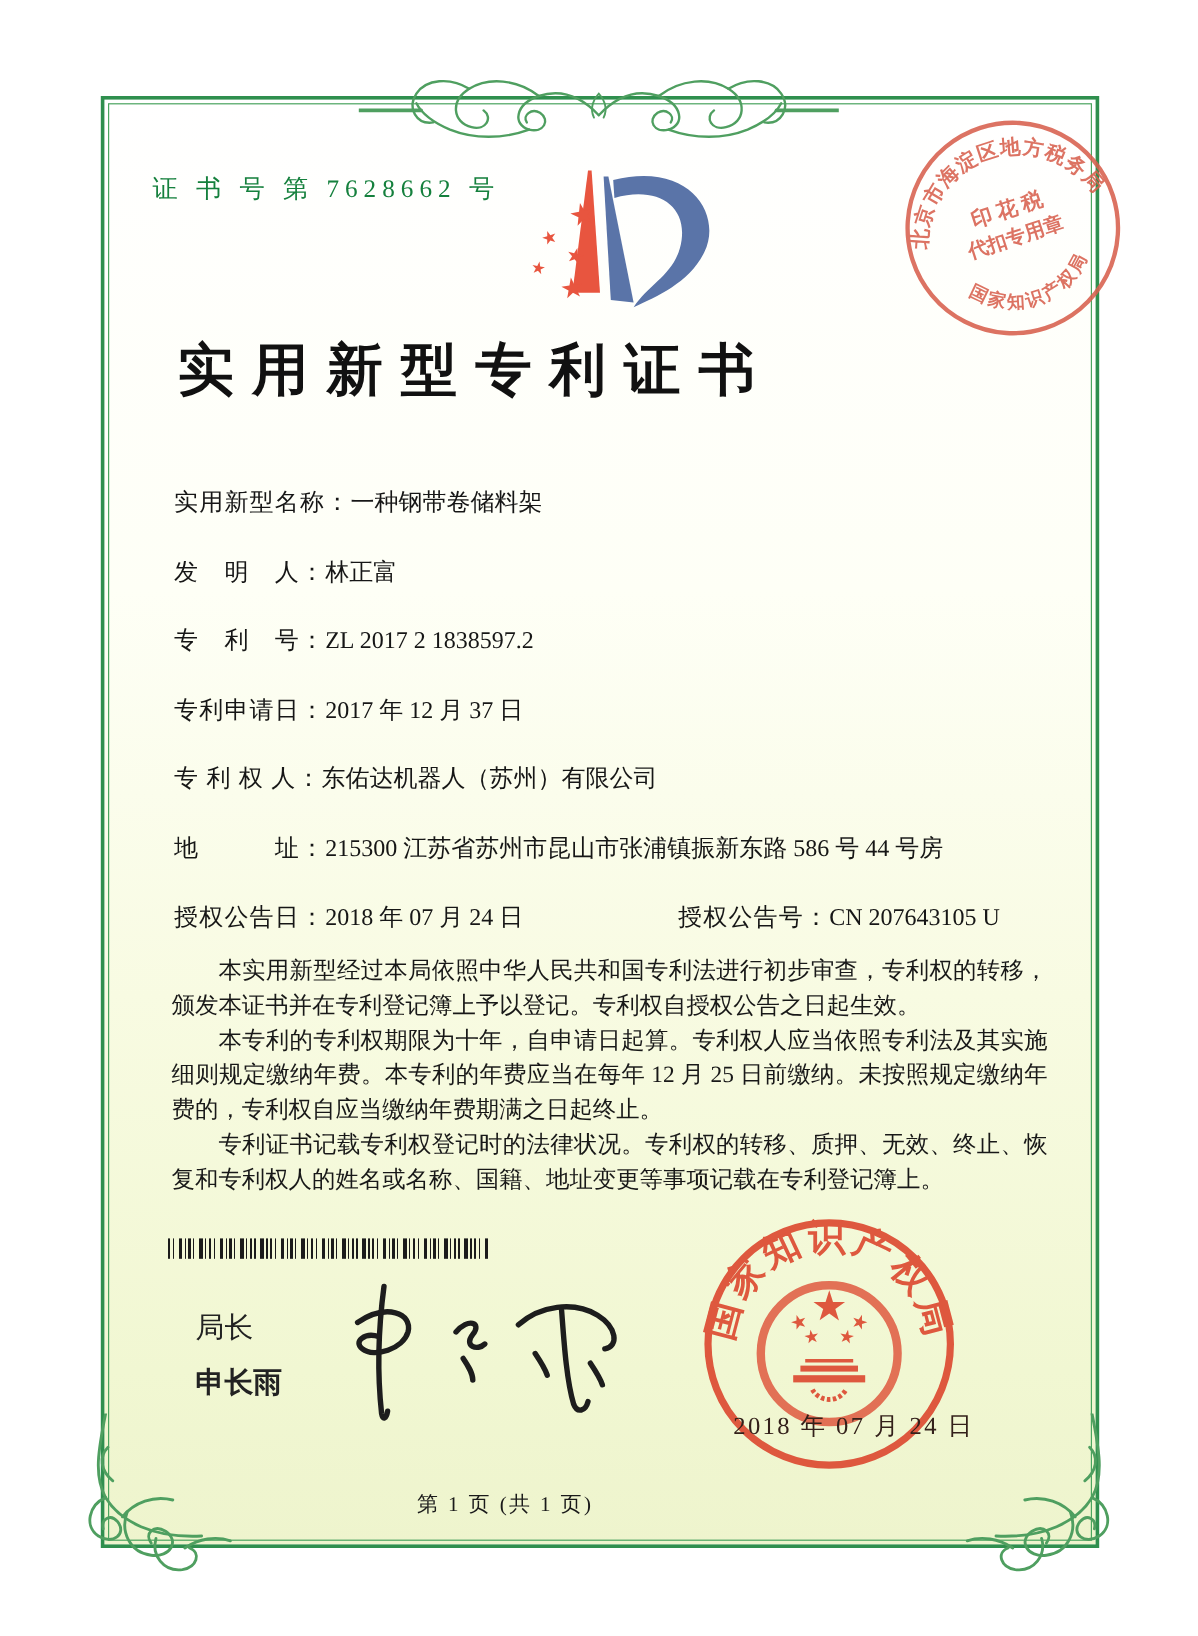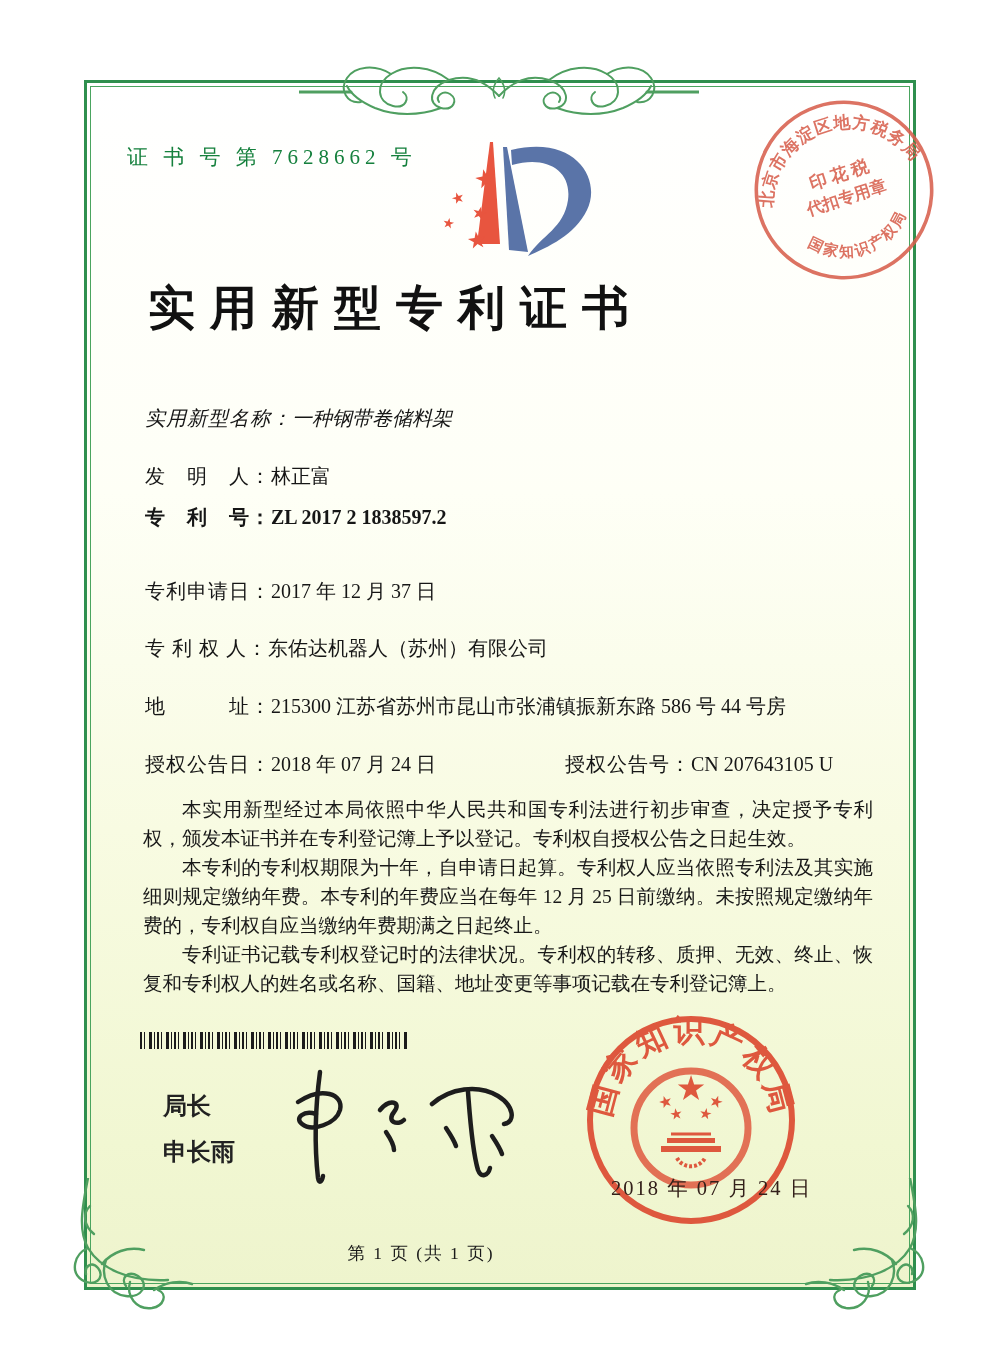--- a/index.html
+++ b/index.html
@@ -37,21 +37,21 @@
   .body-text p{margin:0;text-indent:2em;}
   
   .barcode{
     position:absolute;left:140px;top:1032px;width:268px;height:17px;
     background:repeating-linear-gradient(90deg,
       #1b1b1b 0 2px,transparent 2px 4px,
       #1b1b1b 4px 5px,transparent 5px 9px,
       #1b1b1b 9px 12px,transparent 12px 14px,
       #1b1b1b 14px 15px,transparent 15px 17px);
   }
-  .sig-title{position:absolute;left:163px;top:1090px;font-size:24px;font-weight:bold;
+  .sig-title{position:absolute;left:163px;top:1090px;font-size:24px;font-weight:normal;
     font-family:"Liberation Sans","DejaVu Sans",sans-serif;color:#222;text-align:right;}
   .sig-name{position:absolute;left:163px;top:1136px;font-size:24px;font-weight:bold;
     font-family:Liberation Mono, monospace;color:#222;}
   .signature-svg{position:absolute;left:282px;top:1058px;width:250px;height:132px;}
   .office-seal{position:absolute;left:583px;top:1012px;width:216px;height:216px;opacity:.92;}
   .seal-date{position:absolute;left:611px;top:1174px;font-size:20.5px;letter-spacing:2px;color:#33201a;z-index:5;}
   .footer-page{position:absolute;left:0;width:842px;top:1241px;text-align:center;font-size:17.5px;color:#1a1a1a;letter-spacing:2px;}
   .green-stroke{stroke:#4f9f60;fill:none;stroke-linecap:round;}
 </style>
 </head>
@@ -125,27 +125,27 @@
     </text>
     <text font-size="14.5" fill="#d8604e" letter-spacing="2" font-weight="bold">
       <textPath href="#taxBottom" startOffset="50%" text-anchor="middle">国家知识产权局</textPath>
     </text>
     <text x="95" y="80" font-size="17" fill="#d8604e" font-weight="bold" text-anchor="middle">印 花 税</text>
     <text x="95" y="103" font-size="16" fill="#d8604e" font-weight="bold" text-anchor="middle">代扣专用章</text>
   </svg>
 
   <div class="title">实用新型专利证书</div>
 
-  <div class="field-row" style="top:405px;font-style:italic;">
+  <div class="field-row" style="top:405px;">
     <span class="lab">实用新型名称：</span><span>一种钢带卷储料架</span>
   </div>
   <div class="field-row" style="top:463px;">
     <span class="lab">发　明　人：</span><span>林正富</span>
   </div>
-  <div class="field-row" style="top:504px;font-weight:bold;">
+  <div class="field-row" style="top:520px;">
     <span class="lab">专　利　号：</span><span>ZL 2017 2 1838597.2</span>
   </div>
   <div class="field-row" style="top:578px;">
     <span class="lab">专利申请日：</span><span>2017 年 12 月 37 日</span>
   </div>
   <div class="field-row" style="top:635px;">
     <span class="lab">专 利 权 人：</span><span>东佑达机器人（苏州）有限公司</span>
   </div>
   <div class="field-row" style="top:693px;">
     <span class="lab">地　　　址：</span><span>215300 江苏省苏州市昆山市张浦镇振新东路 586 号 44 号房</span>
@@ -153,21 +153,21 @@
   <div class="field-row" style="top:751px;">
     <span>
       <span class="lab">授权公告日：</span><span>2018 年 07 月 24 日</span>
     </span>
     <span class="grant-right">
       <span class="lab">授权公告号：</span><span>CN 207643105 U</span>
     </span>
   </div>
 
   <div class="body-text">
-    <p>本实用新型经过本局依照中华人民共和国专利法进行初步审查，决定授予专利权，颁发本证书并在专利登记簿上予以登记。专利权自授权公告之日起生效。</p>
+    <p>本实用新型经过本局依照中华人民共和国专利法进行初步审查，专利权的转移，颁发本证书并在专利登记簿上予以登记。专利权自授权公告之日起生效。</p>
     <p>本专利的专利权期限为十年，自申请日起算。专利权人应当依照专利法及其实施细则规定缴纳年费。本专利的年费应当在每年 12 月 25 日前缴纳。未按照规定缴纳年费的，专利权自应当缴纳年费期满之日起终止。</p>
     <p>专利证书记载专利权登记时的法律状况。专利权的转移、质押、无效、终止、恢复和专利权人的姓名或名称、国籍、地址变更等事项记载在专利登记簿上。</p>
   </div>
 
   <div class="barcode"></div>
 
   <div class="sig-title">局长</div>
   <div class="sig-name">申长雨</div>
 
   <svg class="signature-svg" viewBox="0 0 250 132">

